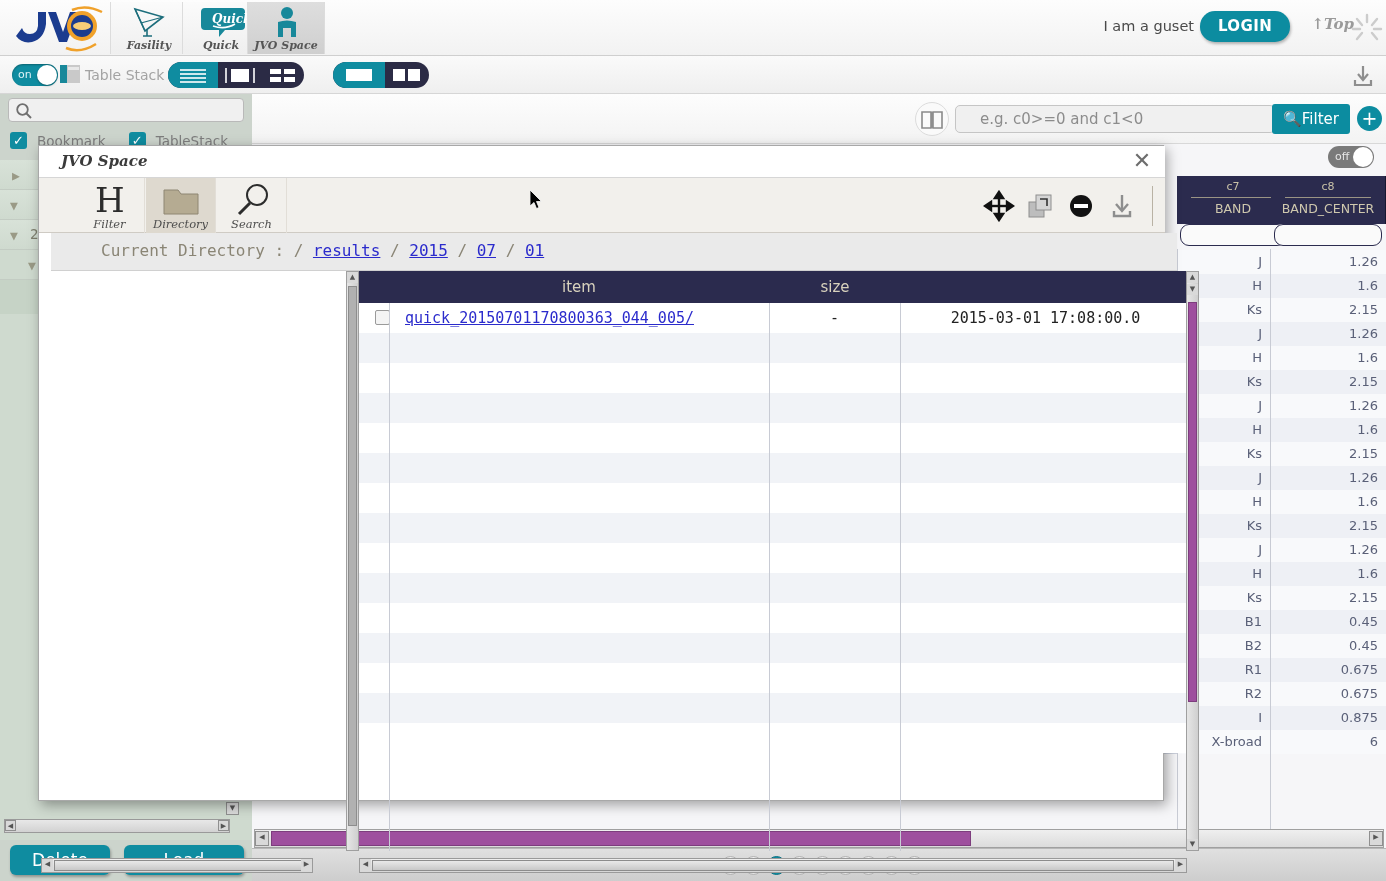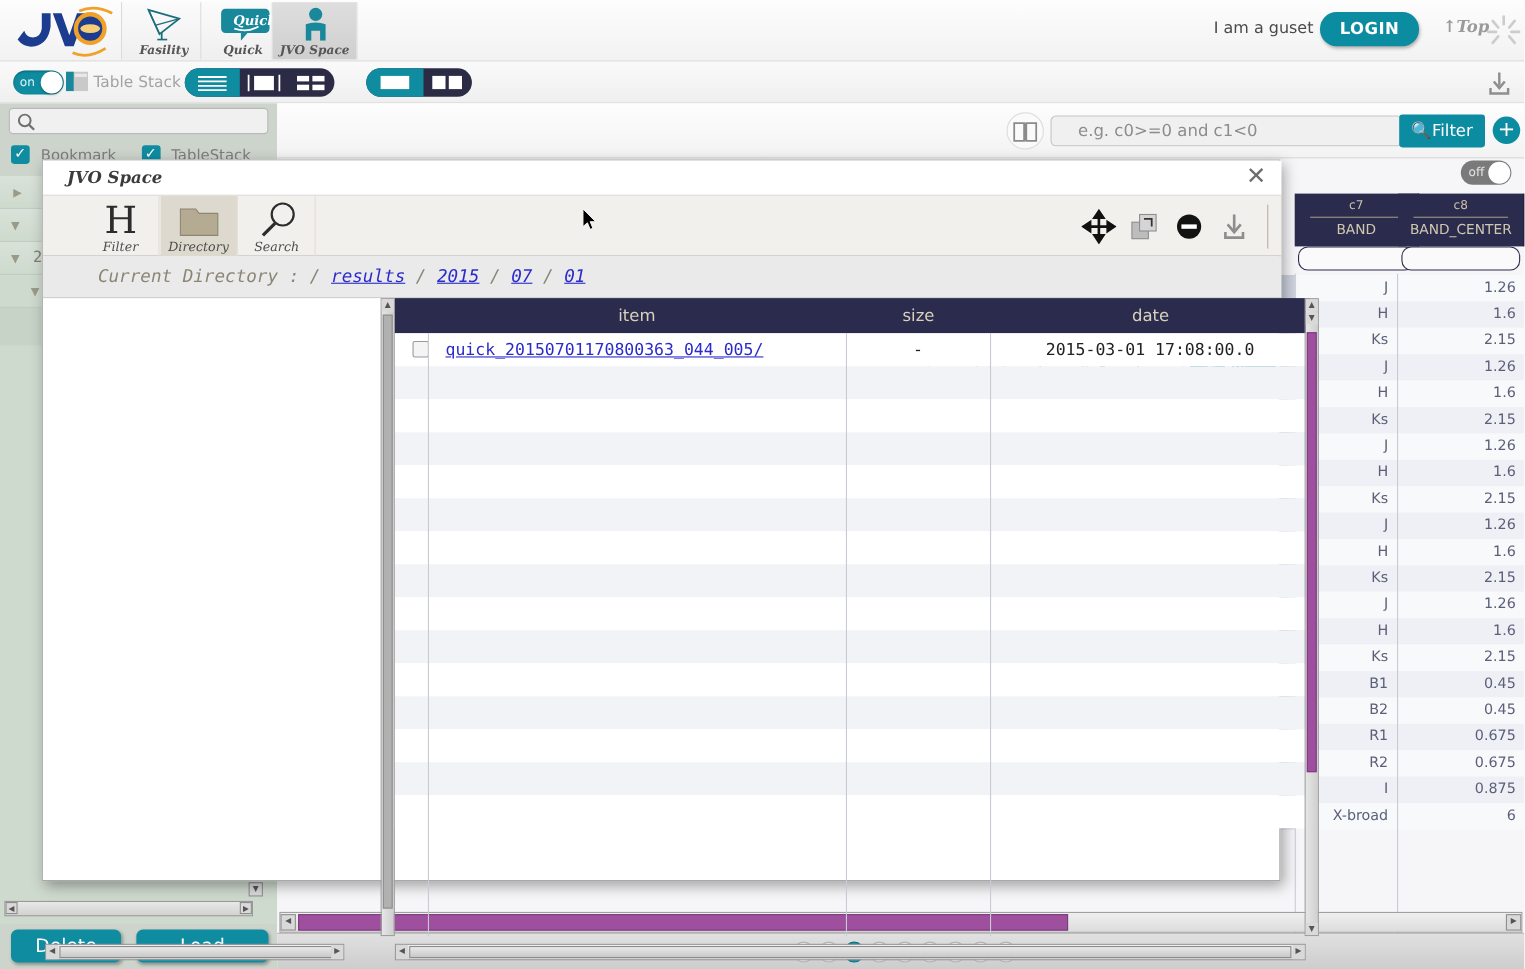--- a/index.html
+++ b/index.html
@@ -205,22 +205,22 @@
   .mtab.sel { background:#ded9cf; }
   .mtab .mlbl {
     position:absolute; bottom:2px; left:0; right:0;
     font-family:"DejaVu Serif","Liberation Serif",serif; font-style:italic;
     font-size:11.5px; color:#4d4d4d;
   }
   .mtool { position:absolute; top:12px; width:32px; height:32px; cursor:pointer; }
   .mtool-sep { position:absolute; top:8px; width:1px; height:40px; background:#b9b2a4; }
 
   .curdir {
-    position:absolute; left:0; top:87px; width:1126px; height:38px;
-    background:#eaeaea; border-bottom:1px solid #d0d0d0;font-style:italic;
+    position:absolute; left:12px; top:87px; width:1126px; height:38px;
+    background:#eaeaea; border-bottom:1px solid #d0d0d0;
   }
   .curdir .lbl {
     position:absolute; left:50px; top:8px; font-size:16px; color:#8a8575;
     font-family:"DejaVu Sans Mono","Liberation Mono",monospace;
   }
   .crumb {
     color:#2b2bcc; text-decoration:underline; cursor:pointer;
     font-family:"DejaVu Sans Mono","Liberation Mono",monospace; font-size:16px;
   }
   .sep-slash { color:#8a8575; font-family:"DejaVu Sans Mono","Liberation Mono",monospace; font-size:16px;}
@@ -725,21 +725,20 @@
     <div class="mh-scroll" style="left:2px; top:712px; width:272px;">
       <div class="arrbox" style="left:0; top:0; width:11px; height:13px; border:none;">◀</div>
       <div class="mthumb" style="left:12px; width:248px;"></div>
       <div class="arrbox" style="right:0; top:0; width:11px; height:13px; border:none;">▶</div>
     </div>
 
     <div class="filetable">
       <div class="ft-head">
         <div class="hcell" style="left:30px; width:380px;">item</div>
         <div class="hcell" style="left:410px; width:132px;">size</div>
-        <div class="hcell" style="left:542px; width:290px;">date</div>
       </div>
       <div id="ft-rows">
           <div class="ft-row white" style="top: 32px;">
             <div class="ft-check"></div>
             <div class="ft-link">quick_20150701170800363_044_005/</div>
             <div class="ft-txt" style="left: 410px; width: 131px;">-</div>
             <div class="ft-txt" style="left: 541px; width: 291px;">2015-03-01 17:08:00.0</div>
           </div>
           <div class="ft-row alt" style="top: 62px;"></div>
           <div class="ft-row white" style="top: 92px;"></div>

